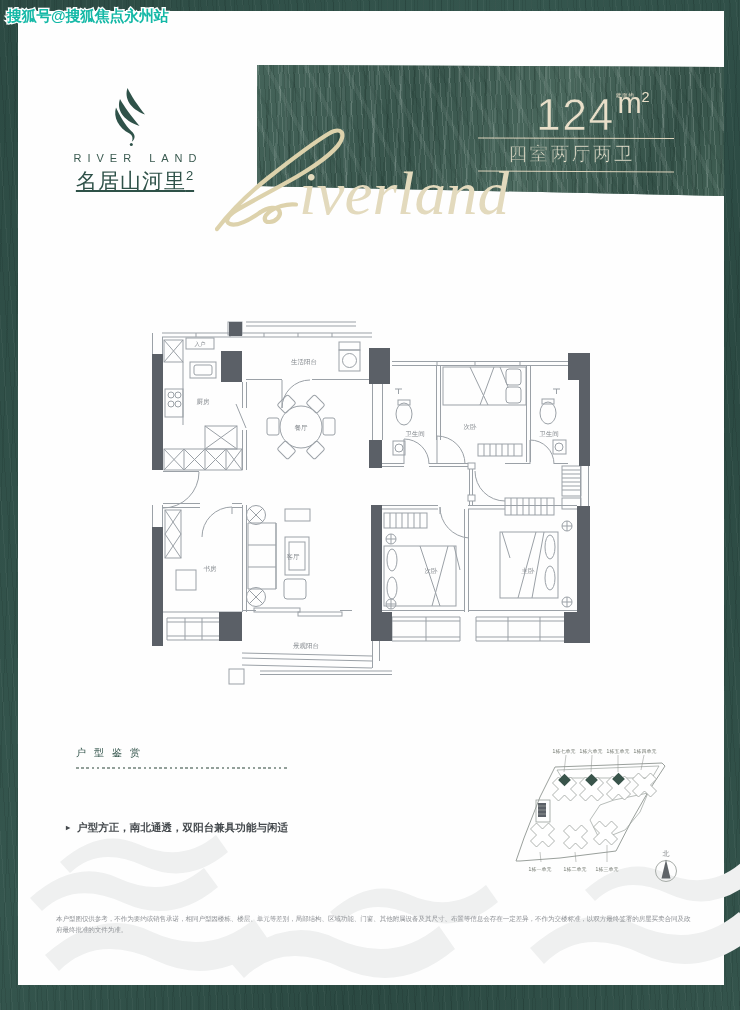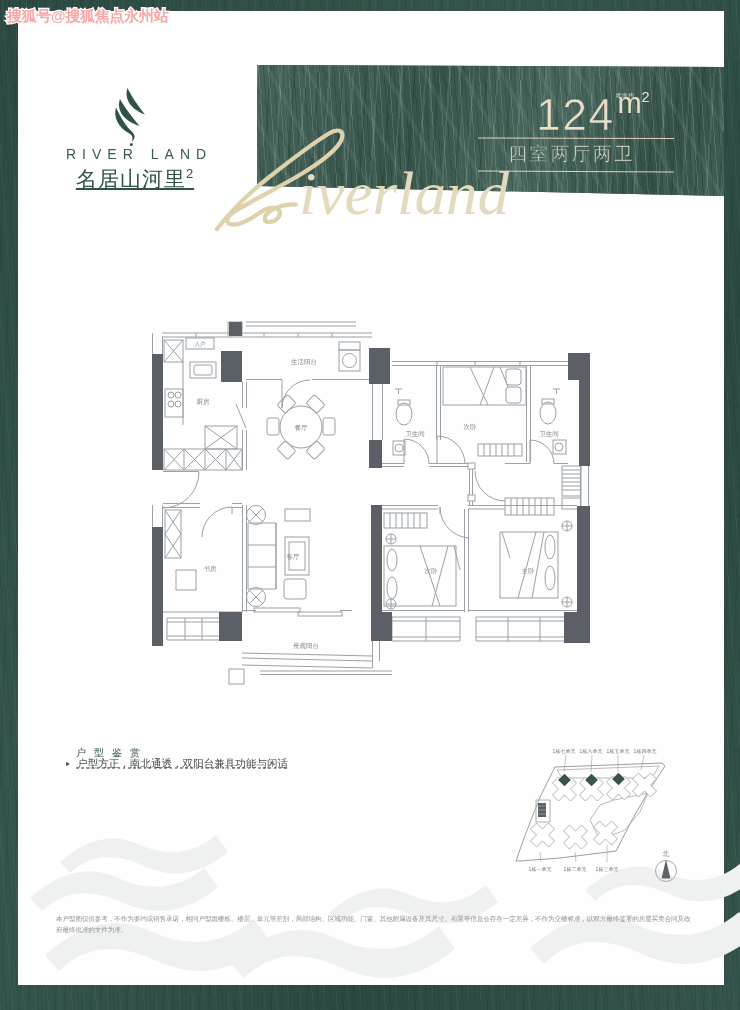--- a/index.html
+++ b/index.html
@@ -15,36 +15,36 @@
 .panel{position:absolute;left:257px;top:64px;width:467px;height:133px;
   clip-path:polygon(0 1px,100% 3px,100% 132px,0 122px);
   background-color:#47645a;
   background-image:
     repeating-linear-gradient(62deg, rgba(240,248,244,.06) 0 4px, rgba(0,0,0,0) 4px 15px, rgba(10,30,24,.07) 15px 18px, rgba(0,0,0,0) 18px 34px),
     repeating-linear-gradient(86deg, rgba(235,245,240,.14) 0 1px, rgba(255,255,255,0) 1px 5px, rgba(10,25,20,.17) 5px 6px, rgba(0,0,0,0) 6px 10px),
     repeating-linear-gradient(94deg, rgba(220,235,230,.10) 0 2px, rgba(0,0,0,0) 2px 13px, rgba(15,35,28,.16) 13px 15px, rgba(0,0,0,0) 15px 24px),
     repeating-linear-gradient(89deg, rgba(255,255,255,.05) 0 3px, rgba(0,0,0,0) 3px 29px),
     linear-gradient(115deg,#45645a,#38554c 35%,#49675c 60%,#355249 85%,#416054);
 }
-.wm{position:absolute;left:7px;top:7px;font-size:15px;font-weight:bold;color:#fca5a5;
+.wm{position:absolute;left:7px;top:7px;font-size:15px;font-weight:bold;color:#14b8a6;
   -webkit-text-stroke:2.6px #fff;paint-order:stroke fill;letter-spacing:-0.3px;z-index:30;}
 
 .logo{position:absolute;left:60px;top:84px;width:150px;text-align:center;color:#2e5148;}
 .logo svg{display:block;margin:0 auto;}
 .logo .en span{display:inline;}
-.logo .en{font-size:14px;letter-spacing:6px;margin-top:0;text-indent:6px;color:#3a5a50;}
+.logo .en{font-size:11px;letter-spacing:6px;margin-top:6px;text-indent:6px;color:#3a5a50;}
 .logo .cn{font-size:21px;margin-top:3px;letter-spacing:1px;font-weight:500;text-decoration:underline;}
 .logo .cn sup{font-size:13px;}
 
 .script{position:absolute;left:215px;top:120px;z-index:7;pointer-events:none;}
 
 .sect{position:absolute;left:76px;top:742px;color:#2f5148;z-index:5;}
 .sect .t{font-size:10px;letter-spacing:8px;font-weight:500;z-index:5;}
 .dash{position:absolute;left:76px;top:767px;width:212px;height:1.6px;background:repeating-linear-gradient(90deg,#93a09a 0 2.6px,rgba(0,0,0,0) 2.6px 5.2px);}
-.bullets{position:absolute;left:66px;top:757px;font-size:10.5px;color:#43484c;letter-spacing:.05px;z-index:5;}
+.bullets{position:absolute;left:66px;top:821px;font-size:10.5px;color:#43484c;letter-spacing:.05px;z-index:5;font-weight:bold;}
 .bullets div{height:27.4px;}
 .bullets .m{color:#454a4e;margin-right:7px;font-size:8px;vertical-align:1px;}
 
 .disc{position:absolute;left:56px;top:913px;width:670px;font-size:6.6px;line-height:11px;color:#8f9296;letter-spacing:-0.12px;white-space:nowrap;z-index:5;}
 .plansvg{position:absolute;left:0;top:0;z-index:4;}
 .waves{position:absolute;left:0;top:0;z-index:0;}
 </style>
 </head>
 <body>
 <div class="page"></div>

